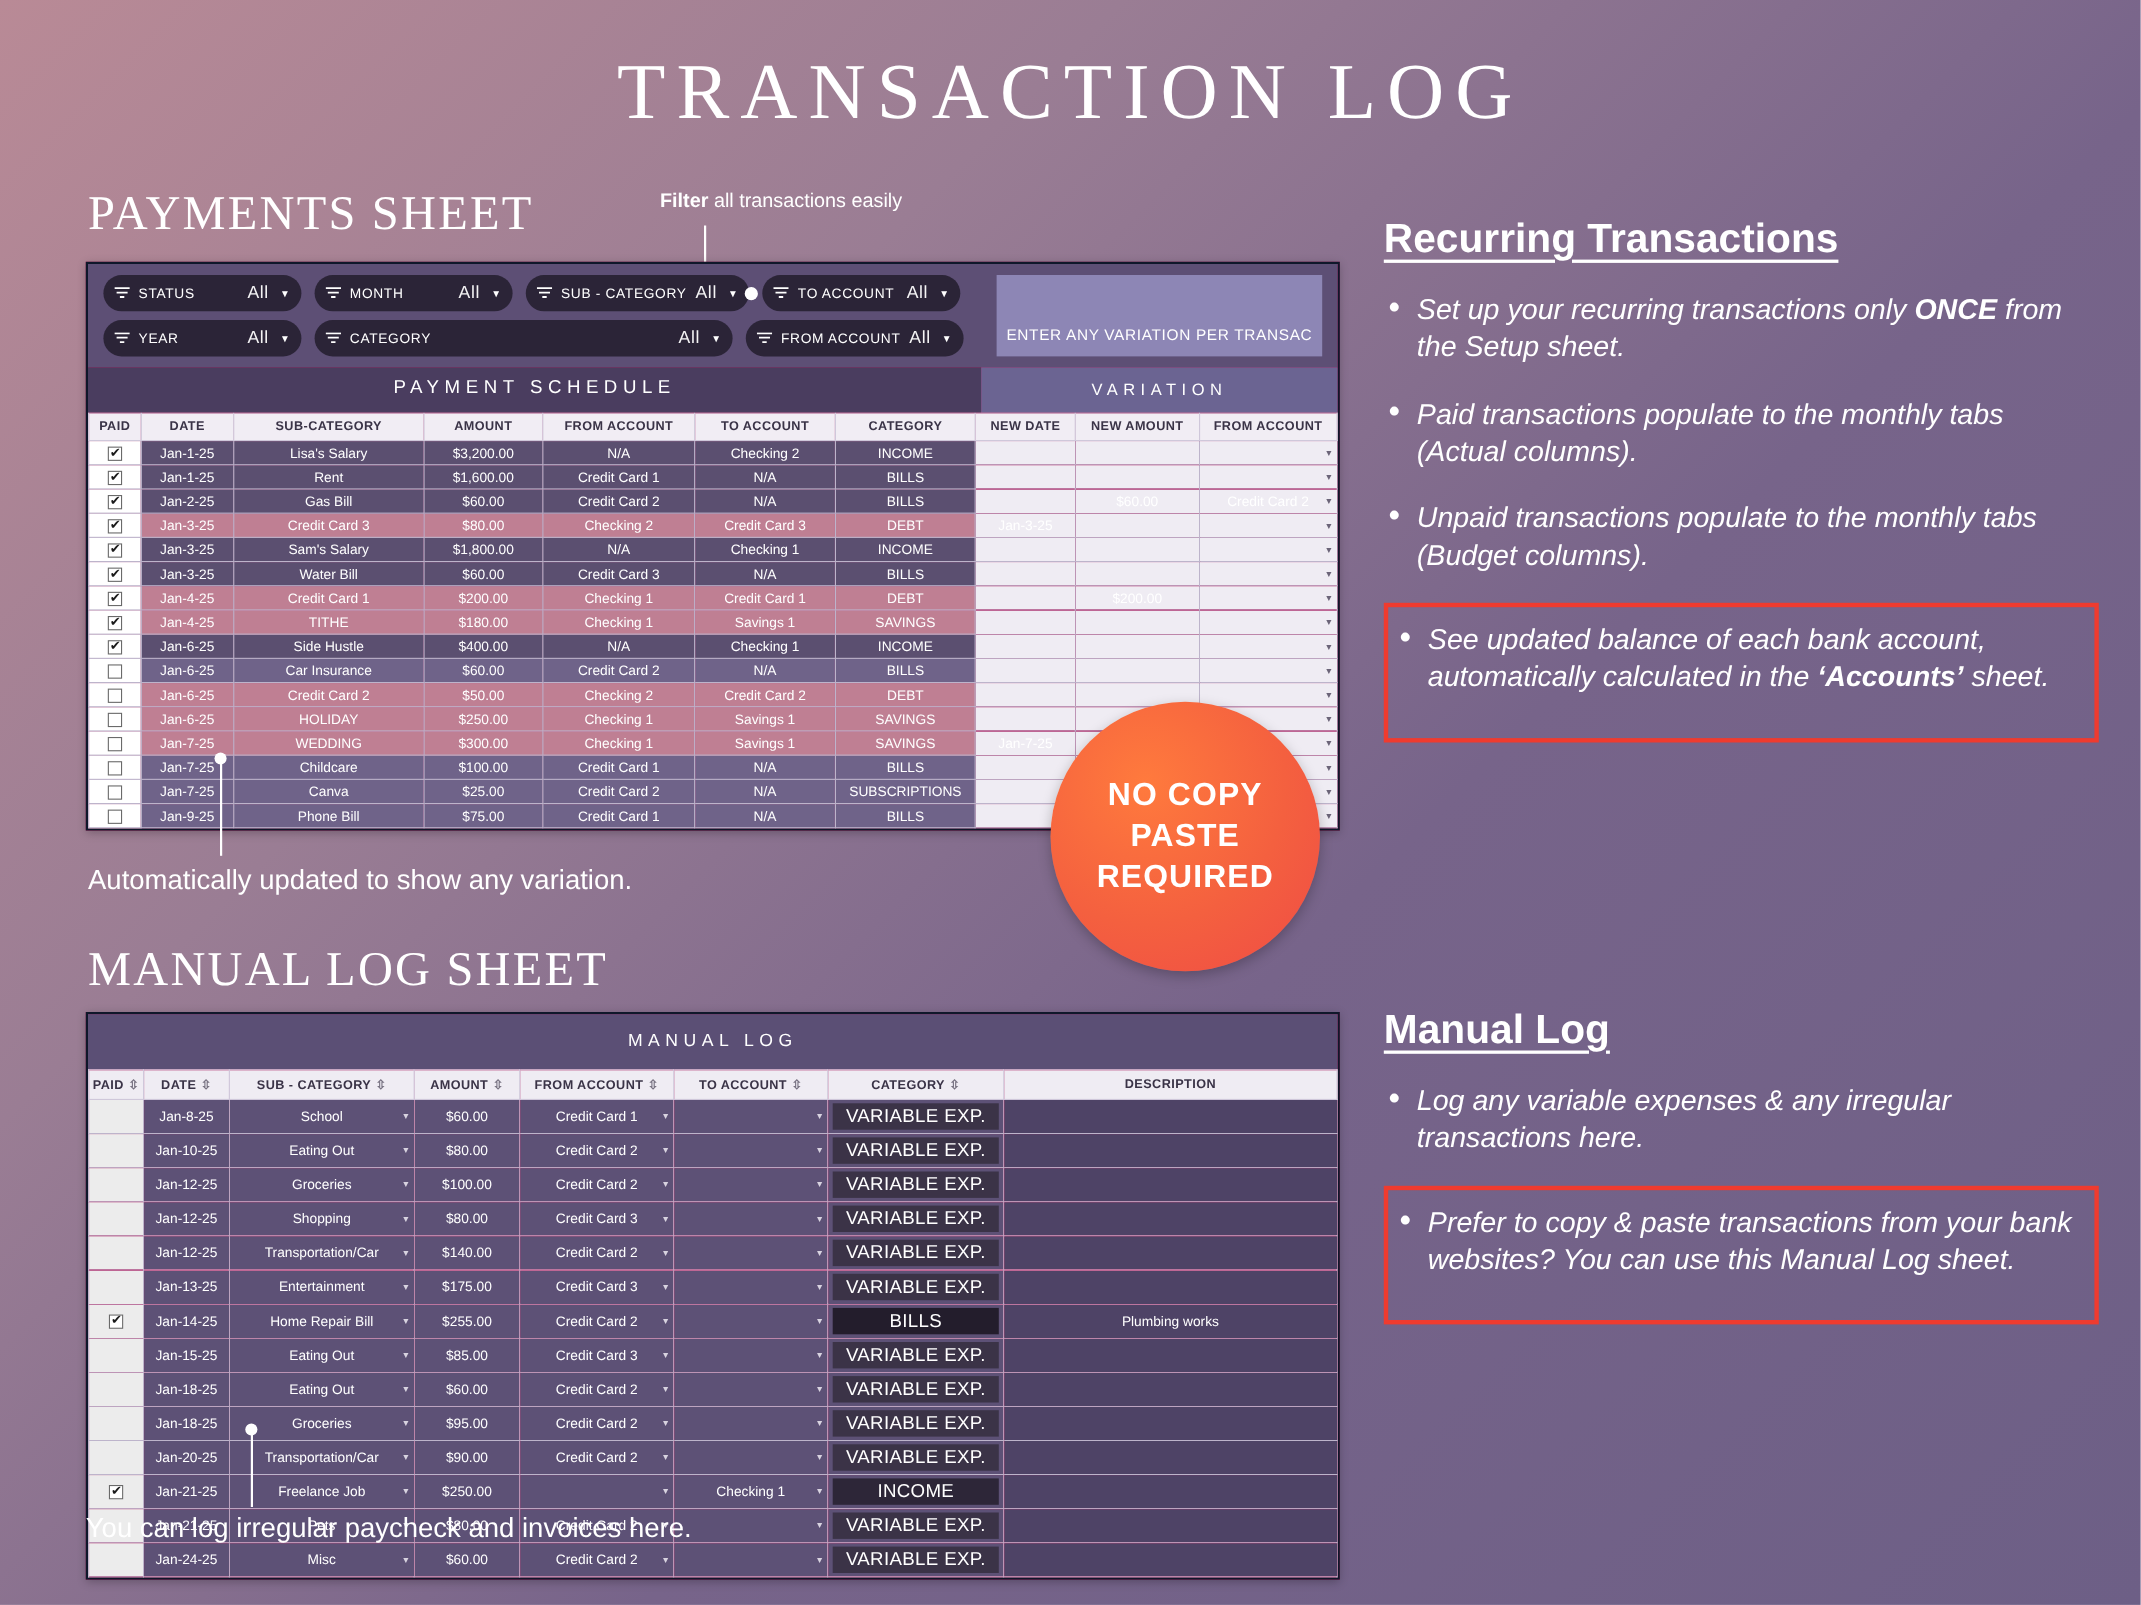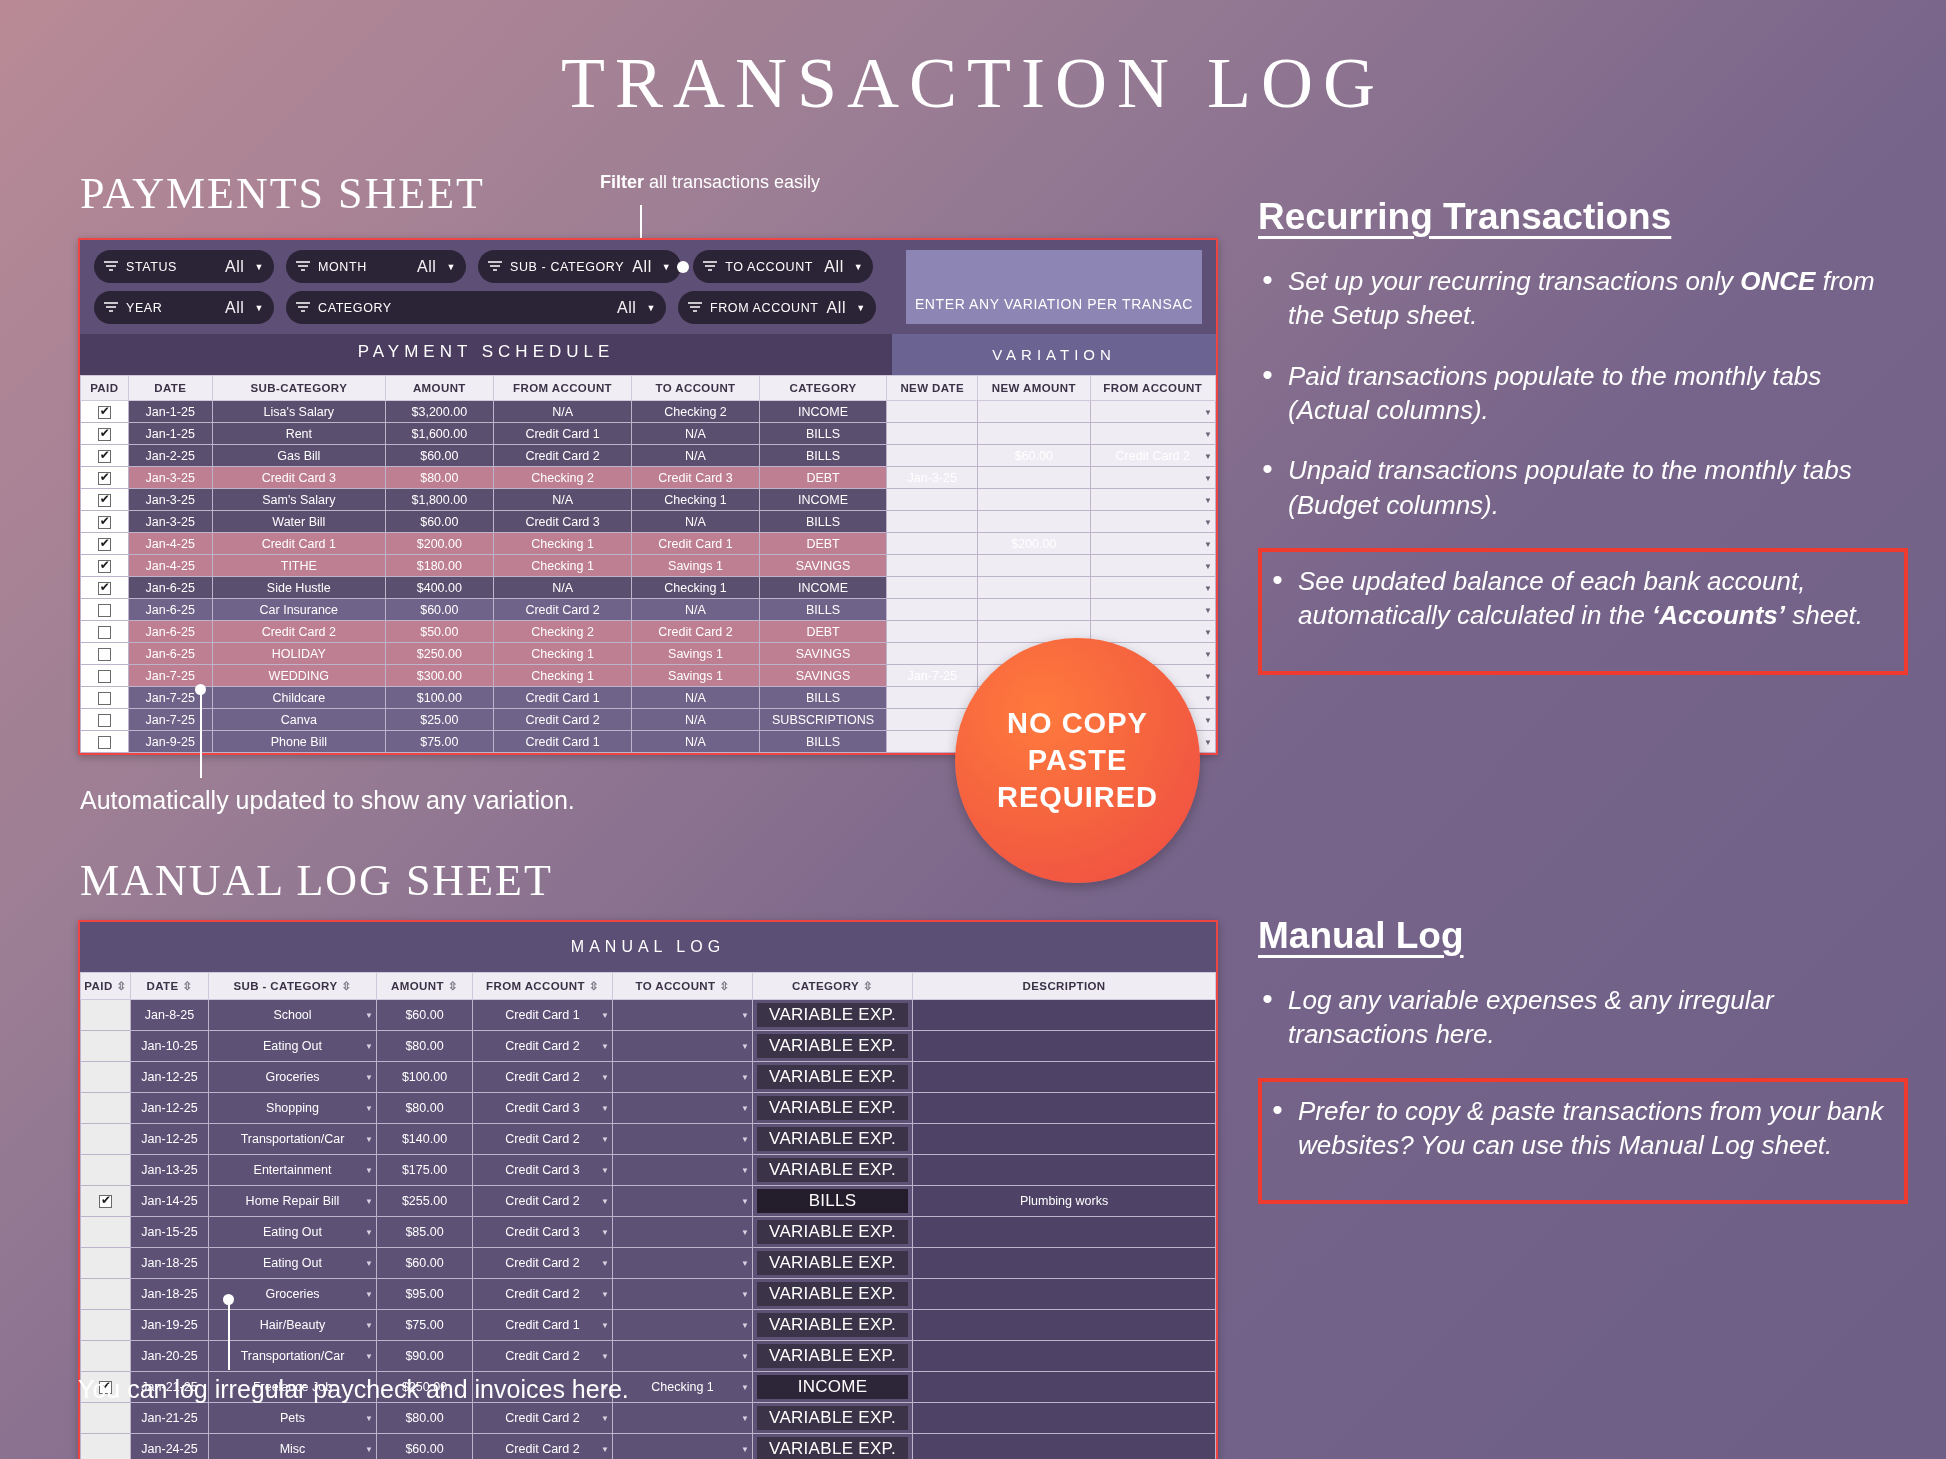--- a/index.html
+++ b/index.html
@@ -35,21 +35,21 @@
   }
   .filter-callout b { font-weight:bold; }
   .callout-line {
     position:absolute; left:640px; top:205px; width:2px; height:48px;
     background:#fff;
   }
   
   .sheet {
     position:absolute;
     background:#be185d;
-    border:2px solid #ef4444;
+    border:2px solid #0f172a;
     box-shadow:0 2px 8px rgba(0,0,0,.25);
   }
   #payments-sheet { left:78px; top:238px; width:1140px; }
   .filters-bar {
     background:#5d4f75;
     display:flex;
     padding:10px 14px;
     gap:0;
   }
   .filters-left { flex:0 0 812px; }
@@ -715,34 +715,20 @@
           <td class="m-drop">
             <span class="mini-caret">▼</span>
           </td>
           <td class="m-empty">
             <span class="tag">VARIABLE EXP.</span>
           </td>
           <td class="m-desc"></td>
         </tr>
         <tr>
           <td class="m-paid"></td>
-          <td class="m-cell">Jan-19-25</td>
-          <td class="m-drop">Hair/Beauty<span class="mini-caret">▼</span></td>
-          <td class="m-cell">$75.00</td>
-          <td class="m-drop">Credit Card 1<span class="mini-caret">▼</span></td>
-          <td class="m-drop">
-            <span class="mini-caret">▼</span>
-          </td>
-          <td class="m-empty">
-            <span class="tag">VARIABLE EXP.</span>
-          </td>
-          <td class="m-desc"></td>
-        </tr>
-        <tr>
-          <td class="m-paid"></td>
           <td class="m-cell">Jan-20-25</td>
           <td class="m-drop">Transportation/Car<span class="mini-caret">▼</span></td>
           <td class="m-cell">$90.00</td>
           <td class="m-drop">Credit Card 2<span class="mini-caret">▼</span></td>
           <td class="m-drop">
             <span class="mini-caret">▼</span>
           </td>
           <td class="m-empty">
             <span class="tag">VARIABLE EXP.</span>
           </td>

